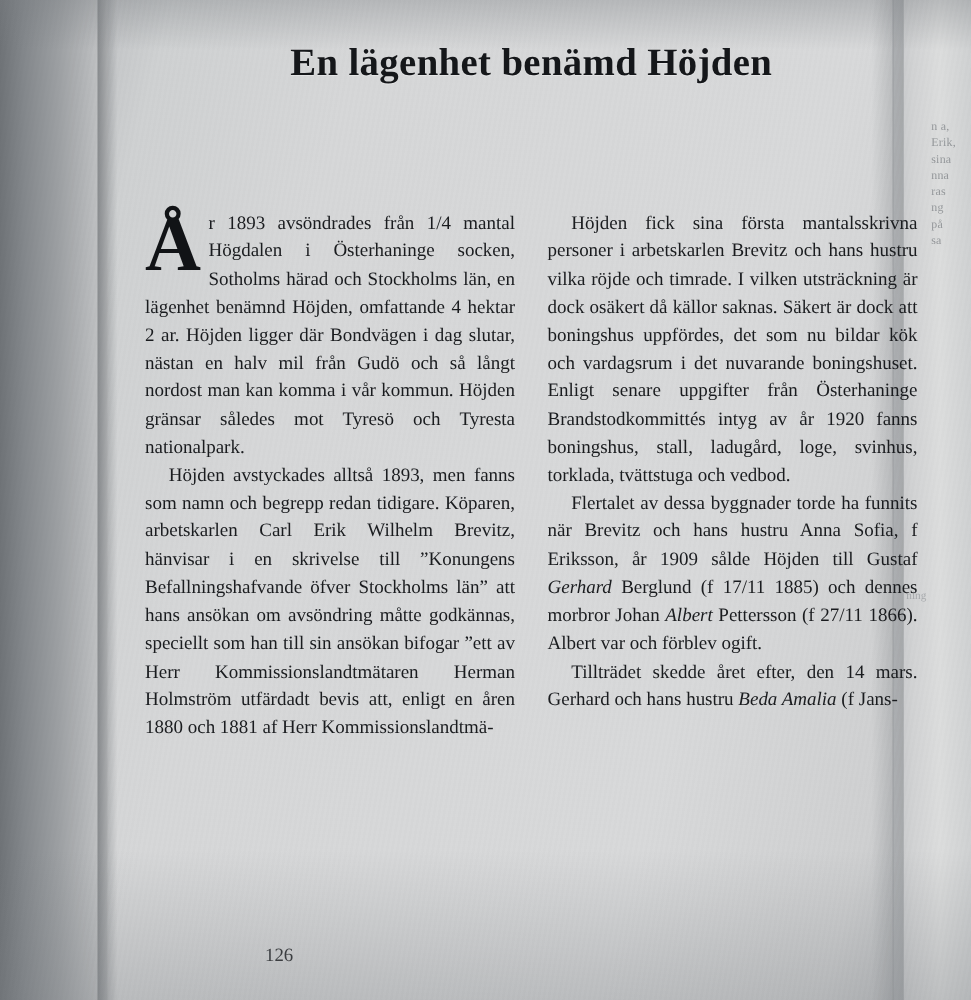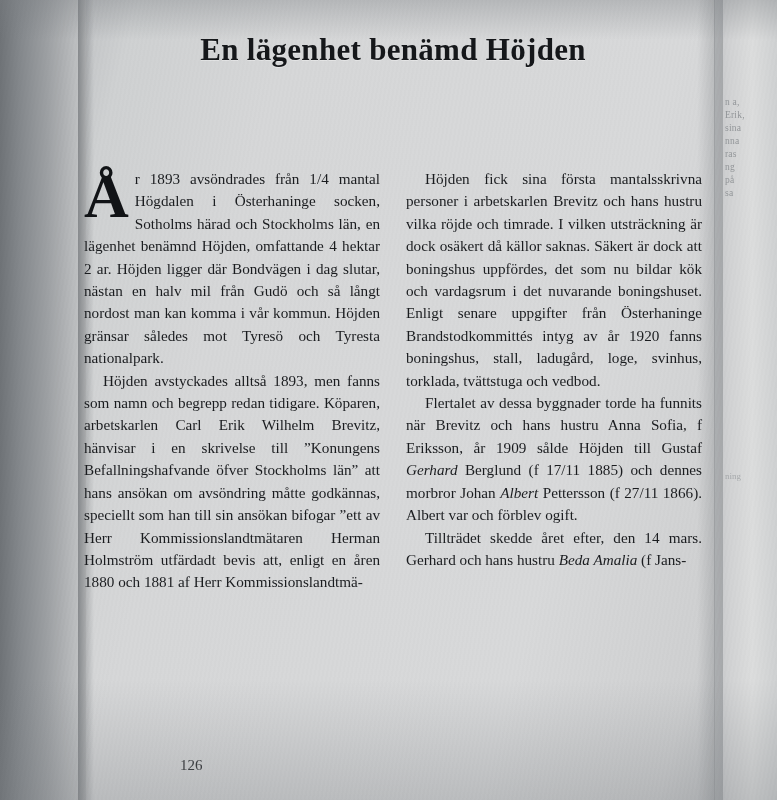--- a/index.html
+++ b/index.html
@@ -58,21 +58,21 @@
     top: 96px;
     width: 46px;
     font-family: "Liberation Serif", serif;
     font-size: 9.5px;
     line-height: 13px;
     color: #7d8185;
     opacity: 0.75;
     text-align: left;
     letter-spacing: .2px;
   }
-  .right-col-text span { display: block; }
+  .right-col-text span { display: block; margin-left: 20px; }
   .right-col-text2 {
     position: absolute;
     right: 8px;
     top: 470px;
     width: 44px;
     font-size: 9px;
     line-height: 12px;
     color: #8a8e92;
     opacity: 0.6;
   }
@@ -93,21 +93,21 @@
     background:
       repeating-linear-gradient(100deg, rgba(255,255,255,0.035) 0px, rgba(255,255,255,0.035) 2px, rgba(0,0,0,0.015) 2px, rgba(0,0,0,0.015) 4px);
     pointer-events: none;
     mix-blend-mode: multiply;
     opacity: .5;
   }
 
   
   .page-content {
     position: absolute;
-    left: 80px;
+    left: 112px;
     top: 0;
     width: 626px;
     height: 800px;
   }
 
   .doc-title {
     margin: 0;
     padding-top: 32px;
     font-family: "Liberation Serif", serif;
     font-weight: bold;

